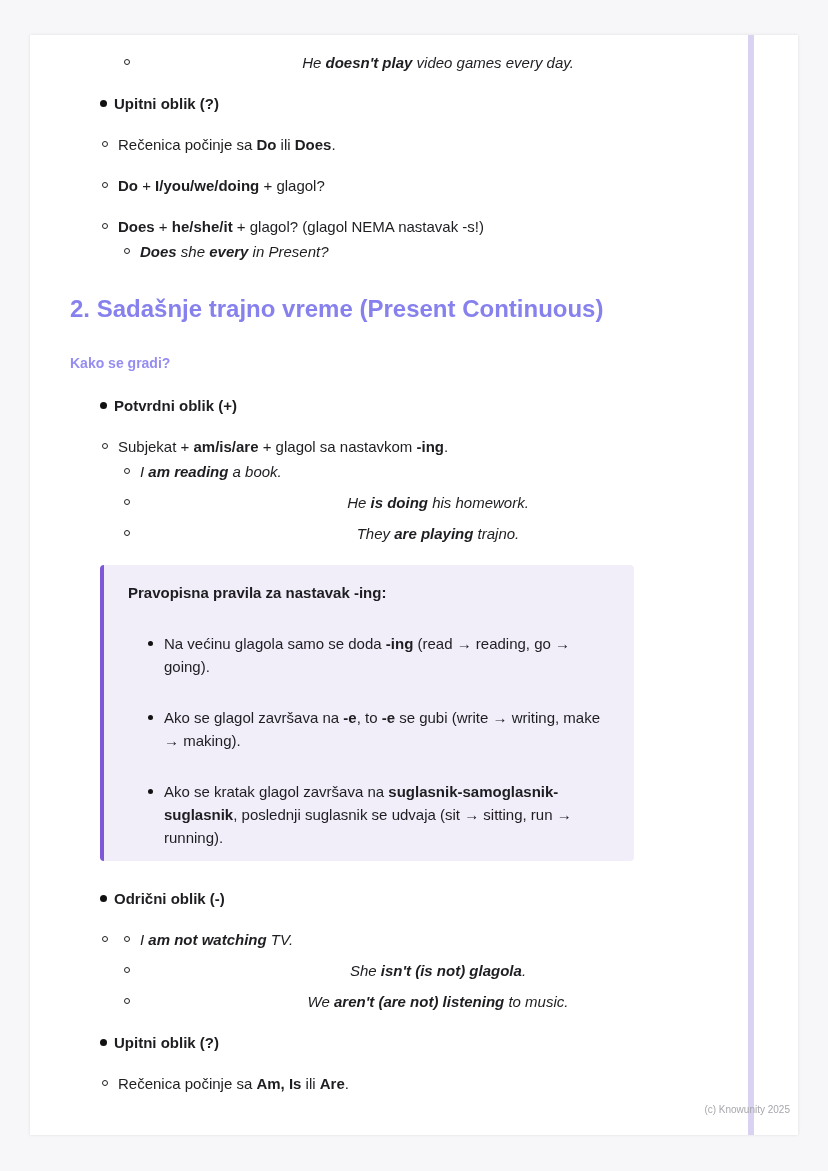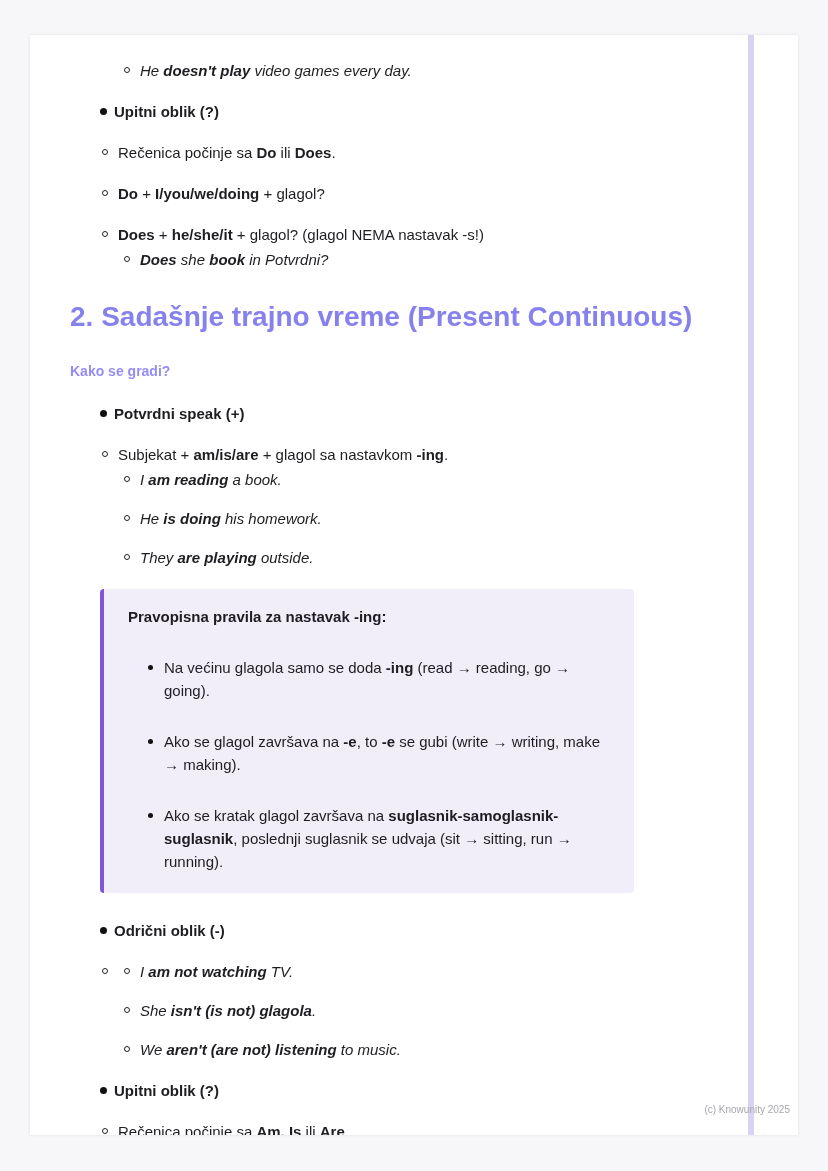--- a/index.html
+++ b/index.html
@@ -28,54 +28,54 @@
   .content {
     position: relative;
     z-index: 2;
     padding: 12px 62px 0 40px;
     font-size: 15px;
     line-height: 23px;
     color: #1e1e22;
   }
   h2.sec {
     margin: 30px 0 0 0;
-    font-size: 28px; line-height: 32px;
+    font-size: 24px; line-height: 32px;
     font-weight: bold;
     color: #8781ee;
   }
   h3.sub {
     margin: 26px 0 0 0;
     font-size: 14px; line-height: 25px;
     font-weight: bold;
     color: #958df1;
   }
   .li { position: relative; margin-top: 18px; }
   .li.d1 { padding-left: 8px; margin-left: 36px; }
   .li.d2 { padding-left: 48px; }
   .li.d3 { padding-left: 70px; }
   .li .marker {
     position: absolute; top: 8px;
     width: 7px; height: 7px; border-radius: 50%;
   }
   .li.d1 .marker { left: -6px; background: #111; }
   .li.d2 .marker { left: 32px; width: 6px; height: 6px; border: 1.5px solid #222; background: transparent; }
   .li.d3 .marker { left: 54px; width: 6px; height: 6px; border: 1.5px solid #222; background: transparent; }
-  .gap-none { margin-top: 12px; }
+  .gap-none { margin-top: 4px; text-align: center; }
   .gap-lg   { margin-top: 18px; }
-  .gap-md   { margin-top: 16px; }
+  .gap-md   { margin-top: 8px; text-align: center; }
   .gap-xs   { margin-top: 2px; }
   .b { font-weight: bold; }
   .i { font-style: italic; }
   .callout {
     margin: 20px 0 26px 30px;
     width: 534px;
     background: #f1edf9;
     border-left: 4px solid #7e56d8;
     border-radius: 4px;
-    padding: 16px 24px 20px 24px;
+    padding: 16px 24px 12px 24px;
   }
   .callout-title { font-weight: bold; line-height: 23px; }
   .callout-li {
     position: relative;
     padding-left: 36px;
     margin-top: 28px;
     line-height: 23px;
   }
   .callout-li .marker {
     position: absolute; left: 20px; top: 9px;
@@ -94,28 +94,28 @@
 <body>
 
 <div class="card">
   <div class="scroll-rail"></div>
   <div class="content">
       <div class="li d3 gap-none"><span class="marker"></span><span><span class="i">He </span><span class="b i">doesn't play</span><span class="i"> video games every day.</span></span></div>
       <div class="li d1 gap-lg"><span class="marker"></span><span><span class="b">Upitni oblik (?)</span></span></div>
       <div class="li d2 gap-lg"><span class="marker"></span><span><span>Rečenica počinje sa </span><span class="b">Do</span><span> ili </span><span class="b">Does</span><span>.</span></span></div>
       <div class="li d2 gap-lg"><span class="marker"></span><span><span class="b">Do</span><span> + </span><span class="b">I/you/we/doing</span><span> + glagol?</span></span></div>
       <div class="li d2 gap-lg"><span class="marker"></span><span><span class="b">Does</span><span> + </span><span class="b">he/she/it</span><span> + glagol? (glagol NEMA nastavak -s!)</span></span></div>
-      <div class="li d3 gap-xs"><span class="marker"></span><span><span class="b i">Does</span><span class="i"> she </span><span class="b i">book</span><span class="i"> in Potvrdni?</span></span></div>
+      <div class="li d3 gap-xs"><span class="marker"></span><span><span class="b i">Does</span><span class="i"> she </span><span class="b i">every</span><span class="i"> in Present?</span></span></div>
       <h2 class="sec">2. Sadašnje trajno vreme (Present Continuous)</h2>
       <h3 class="sub">Kako se gradi?</h3>
-      <div class="li d1 gap-lg"><span class="marker"></span><span><span class="b">Potvrdni speak (+)</span></span></div>
+      <div class="li d1 gap-lg"><span class="marker"></span><span><span class="b">Potvrdni oblik (+)</span></span></div>
       <div class="li d2 gap-lg"><span class="marker"></span><span><span>Subjekat + </span><span class="b">am/is/are</span><span> + glagol sa nastavkom </span><span class="b">-ing</span><span>.</span></span></div>
       <div class="li d3 gap-xs"><span class="marker"></span><span><span class="i">I </span><span class="b i">am reading</span><span class="i"> a book.</span></span></div>
       <div class="li d3 gap-md"><span class="marker"></span><span><span class="i">He </span><span class="b i">is doing</span><span class="i"> his homework.</span></span></div>
-      <div class="li d3 gap-md"><span class="marker"></span><span><span class="i">They </span><span class="b i">are playing</span><span class="i"> outside.</span></span></div>
+      <div class="li d3 gap-md"><span class="marker"></span><span><span class="i">They </span><span class="b i">are playing</span><span class="i"> trajno.</span></span></div>
       <div class="callout">
         <div class="callout-title"><span class="b">Pravopisna pravila za nastavak -ing:</span></div>
         <div class="callout-li"><span class="marker"></span><span><span>Na većinu glagola samo se doda </span><span class="b">-ing</span><span> (read → reading, go → going).</span></span></div>
         <div class="callout-li"><span class="marker"></span><span><span>Ako se glagol završava na </span><span class="b">-e</span><span>, to </span><span class="b">-e</span><span> se gubi (write → writing, make → making).</span></span></div>
         <div class="callout-li"><span class="marker"></span><span><span>Ako se kratak glagol završava na </span><span class="b">suglasnik-samoglasnik-suglasnik</span><span>, poslednji suglasnik se udvaja (sit → sitting, run → running).</span></span></div>
       </div>
       <div class="li d1 gap-lg"><span class="marker"></span><span><span class="b">Odrični oblik (-)</span></span></div>
       <div class="li d2 gap-lg"><span class="marker"></span></div>
       <div class="li d3 gap-xs"><span class="marker"></span><span><span class="i">I </span><span class="b i">am not watching</span><span class="i"> TV.</span></span></div>
       <div class="li d3 gap-md"><span class="marker"></span><span><span class="i">She </span><span class="b i">isn't (is not) glagola</span><span class="i">.</span></span></div>

